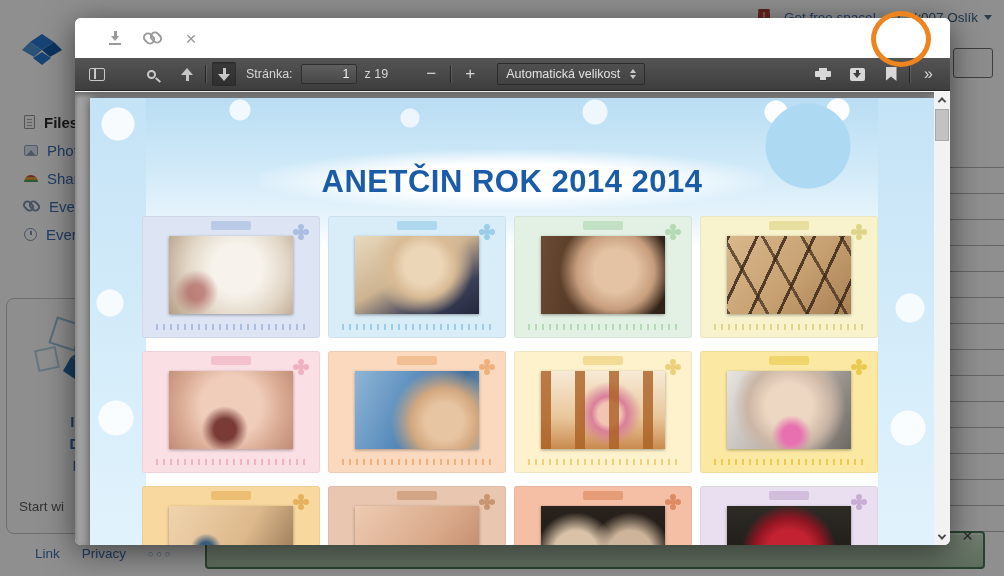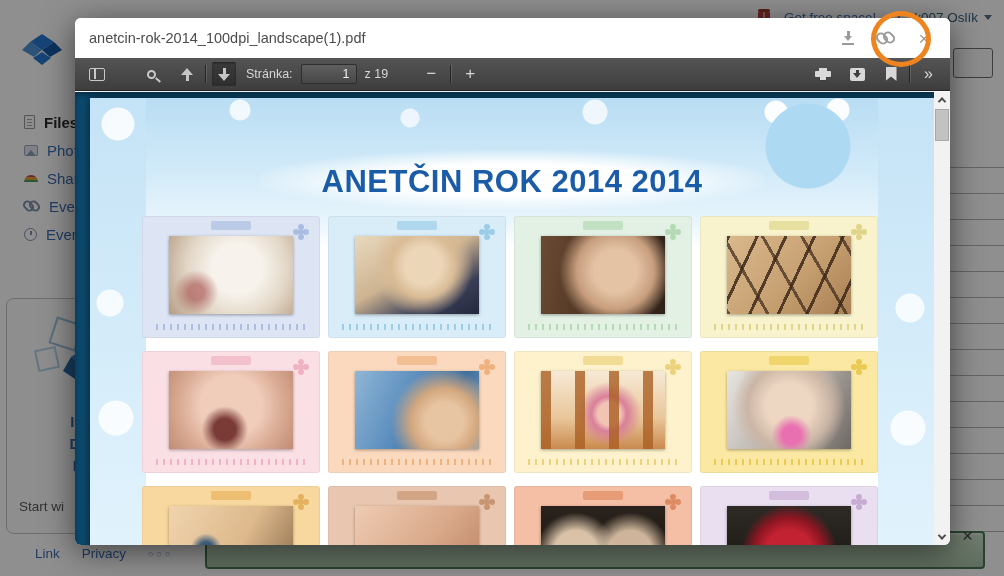--- a/index.html
+++ b/index.html
@@ -94,21 +94,21 @@
   .ic-print .top { position:absolute; left:4px; top:0; width:8px; height:3px; background:#d8d8d8; }
   .ic-print .body { position:absolute; left:0; top:3px; width:16px; height:6px; background:#d8d8d8; border-radius:1px; }
   .ic-print .out { position:absolute; left:4px; top:9px; width:8px; height:4px; background:#d8d8d8; border:1px solid #3e3e3e; border-top:none; }
   .ic-dlbox { position:relative; width:15px; height:13px; background:#d8d8d8; border-radius:2px; }
   .ic-dlbox:before { content:""; position:absolute; left:6px; top:2px; width:3px; height:4px; background:#3e3e3e; }
   .ic-dlbox:after { content:""; position:absolute; left:3.5px; top:5px; border-left:4px solid transparent; border-right:4px solid transparent; border-top:5px solid #3e3e3e; }
   .ic-bmark { width:11px; height:14px; background:#d8d8d8; clip-path:polygon(0 0,100% 0,100% 100%,50% 68%,0 100%); }
   .t-chev { font-size:16px; color:#d8d8d8; letter-spacing:-1px; padding:0 4px; }
 
   
-  .m-viewer { position:absolute; left:0; right:0; top:74px; bottom:0; background:#0c4a6e; box-shadow:inset 0 3px 5px rgba(0,0,0,.35); }
+  .m-viewer { position:absolute; left:0; right:0; top:74px; bottom:0; background:#a3a3a3; box-shadow:inset 0 3px 5px rgba(0,0,0,.35); }
   .m-scrollbar { position:absolute; right:0; top:0; bottom:0; width:16px; background:#f2f2f2; }
   .sb-btn { position:absolute; left:0; width:16px; height:16px; background:#f2f2f2; display:flex; align-items:center; justify-content:center; }
   .sb-btn.up { top:0; } .sb-btn.down { bottom:0; }
   .chev { width:6px; height:6px; border-left:2px solid #4a4a4a; border-top:2px solid #4a4a4a; }
   .chev.u { transform:rotate(45deg) translate(1px,1px); }
   .chev.d { transform:rotate(225deg) translate(1px,1px); }
   .sb-thumb { position:absolute; left:1px; top:17px; width:14px; height:32px; background:#c2c2c2; border:1px solid #a8a8a8; }
 
   .pdf-page { position:absolute; left:15px; top:6px; width:844px; height:600px; background:#fff; box-shadow:0 0 10px rgba(0,0,0,.55); overflow:hidden; }
   .pg-band { position:absolute; left:0; top:0; right:0; height:150px;
@@ -229,21 +229,20 @@
     <div class="file-lines"></div>
 
     <div class="green-bar"></div>
     <div class="green-close">×</div>
 
     <div class="dim"></div>
   </div>
 
   <div class="modal">
     <div class="m-header">
-      <div class="m-title">anetcin-rok-2014_100dpi_landscape(1).pdf</div>
       <div class="h-btn">
         <span class="ic-dl">
             <i class="stem"></i>
             <i class="tri"></i>
             <i class="base"></i>
           </span>
       </div>
       <div class="h-btn">
         <span class="ic-link">
             <i></i>
@@ -274,20 +273,27 @@
             <i class="st"></i>
             <i class="tr"></i>
           </span>
       </div>
       <span class="page-label">Stránka:</span>
       <input class="page-input" value="1" style="">
       <span class="page-total">z 19</span>
       <div class="t-btn t-math" style="margin-left:30px">−</div>
       <div class="t-sep"></div>
       <div class="t-btn t-math">+</div>
+      <div class="zoom-select">
+        <span class="lbl">Automatická velikost</span>
+        <span class="sel-carets">
+            <i class="u"></i>
+            <i class="d"></i>
+          </span>
+      </div>
       <div class="t-right">
         <div class="t-btn">
           <span class="ic-print">
               <i class="top"></i>
               <i class="body"></i>
               <i class="out"></i>
             </span>
         </div>
         <div class="t-btn" style="margin-left:10px">
           <span class="ic-dlbox"></span>

